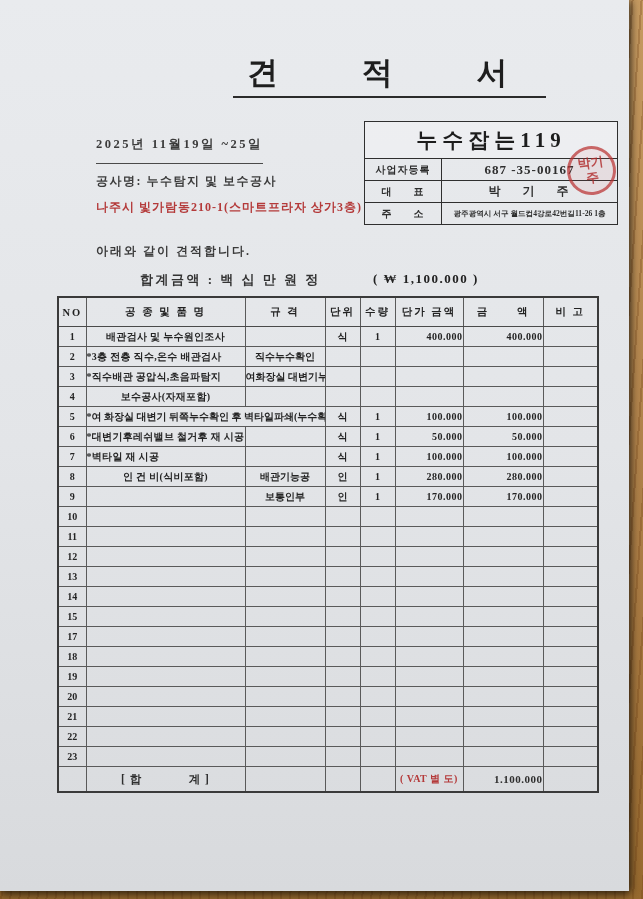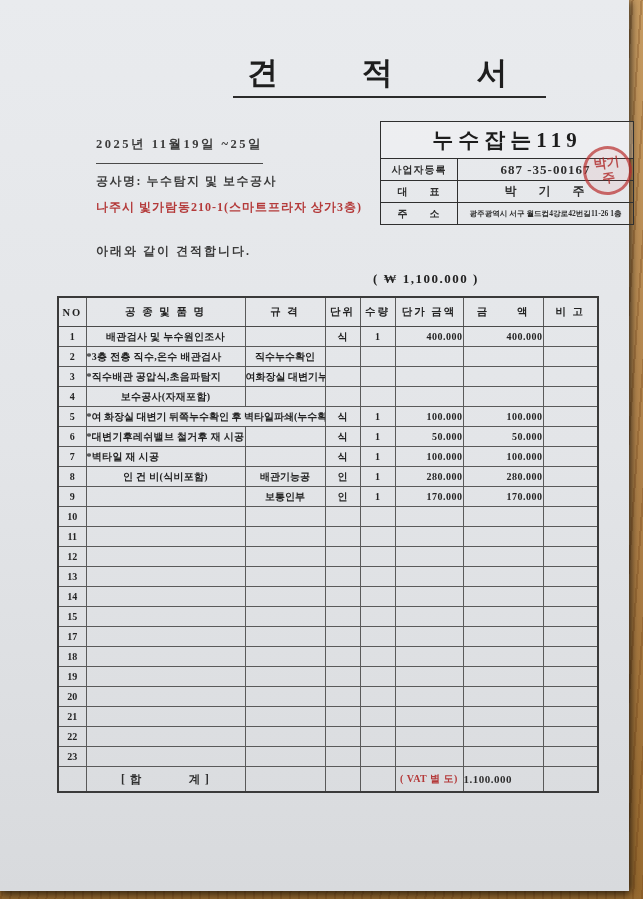--- a/index.html
+++ b/index.html
@@ -23,21 +23,21 @@
     letter-spacing:38px;white-space:pre;
     padding:0 0 2px 14px;border-bottom:2px solid #2b2b2b;
   }
   
   .info-block{position:absolute;left:96px;top:134px;width:300px;font-weight:bold;color:#3b3b3b;}
   .date-line{display:inline-block;font-size:12.5px;letter-spacing:2.5px;border-bottom:1.6px solid #4a4a4a;padding-bottom:10px;}
   .project-line{margin-top:9px;font-size:12px;letter-spacing:1.5px;}
   .addr-line{margin-top:9px;font-size:12px;letter-spacing:1px;color:#b43a3a;}
   .greeting-line{margin-top:27px;font-size:12px;letter-spacing:2px;}
   
-  .company-box{position:absolute;left:380px;top:121px;width:254px;}
+  .company-box{position:absolute;left:364px;top:121px;width:254px;}
   .company-name{
     height:36px;line-height:36px;border:1.7px solid #2f2f2f;text-align:center;
     font-size:21px;font-weight:bold;letter-spacing:5px;color:#1d1d1d;background:rgba(255,255,255,.25);
   }
   .company-table{border-collapse:collapse;width:100%;table-layout:fixed;margin-top:-1px;}
   .company-table td{border:1.5px solid #2f2f2f;height:21px;font-weight:bold;text-align:center;padding:0;}
   .cb-label{width:76px;font-size:10px;letter-spacing:1px;white-space:pre;}
   .cb-value{font-size:13px;letter-spacing:1px;}
   .cb-rep{font-size:12px;letter-spacing:2px;white-space:pre;}
   .cb-addr{font-size:7.6px;letter-spacing:0;}
@@ -71,21 +71,21 @@
   .c-unit,.c-qty{text-align:center;}
   .c-price,.c-amt{text-align:right;padding-right:11px;font-size:10.5px;letter-spacing:.5px;}
   .c-note{text-align:center;}
   .red{color:#b43a3a;}
   .center{text-align:center;padding-left:0;}
   .small{font-size:7.4px;letter-spacing:0;}
   .fit{font-size:9px;letter-spacing:0;}
   .main-table tfoot td{height:24px;font-weight:bold;border-top:1.5px solid #4a4a4a;}
   .f-label{text-align:center;font-size:11.5px;white-space:pre;letter-spacing:1px;}
   .f-vat{color:#b43a3a;text-align:center;font-size:10px;white-space:pre;letter-spacing:.5px;}
-  .f-amt{padding-right:11px;font-size:11px;letter-spacing:.5px;}
+  .f-amt{text-align:right;padding-right:11px;font-size:11px;letter-spacing:.5px;}
 </style>
 </head>
 <body>
 
 <div class="scene">
   <div class="paper">
 
     <div class="doc-title">견 적 서</div>
 
     <div class="info-block">
@@ -111,20 +111,21 @@
           <td class="cb-label">주      소</td>
           <td class="cb-addr">광주광역시 서구 월드컵4강로42번길11-26 1층</td>
         </tr>
       </tbody>
         </table>
       <div class="stamp">
         <span class="stamp-inner">박기주</span>
       </div>
     </div>
 
+    <div class="total-label">합계금액 : 백 십 만 원 정</div>
     <div class="total-amount">( ₩  1,100.000 )</div>
 
     <table class="main-table">
       <colgroup>
         <col style="width:28px">
           <col style="width:159px">
           <col style="width:80px">
         <col style="width:35px">
           <col style="width:35px">
           <col style="width:68px">

